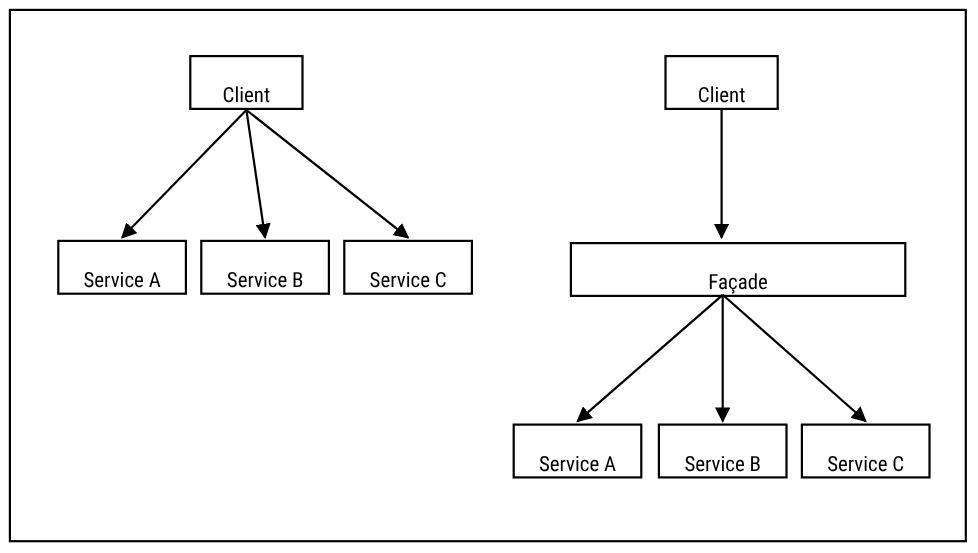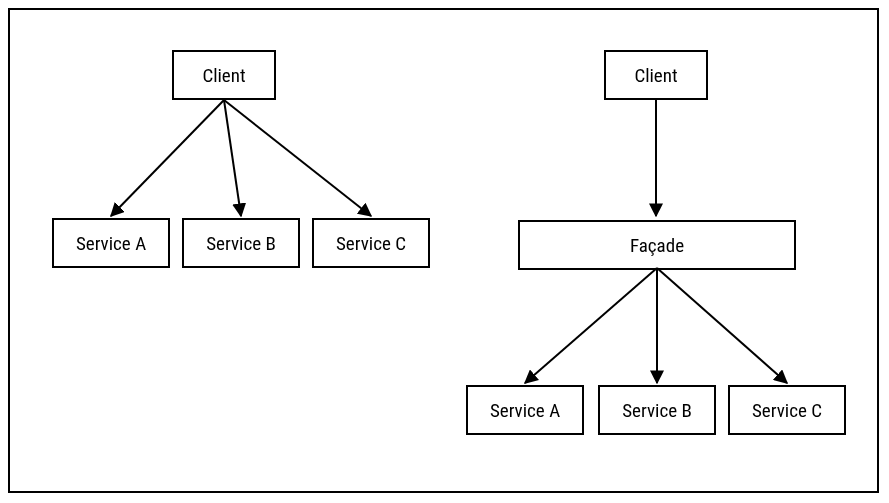--- a/index.html
+++ b/index.html
@@ -21,21 +21,21 @@
     width: 871px;
     height: 485px;
     border: 2px solid #000;
     box-sizing: border-box;
   }
   .box {
     position: absolute;
     border: 2px solid #000;
     background: #fff;
     display: flex;
-    align-items: center;
+    align-items: flex-end;
     justify-content: center;
     font-size: 19px;
     box-sizing: border-box;
     white-space: nowrap;
   }
   svg.connectors {
     position: absolute;
     left: 0;
     top: 0;
     width: 889px;
@@ -61,21 +61,21 @@
 </div>
 
 <div class="box" style="left:312px; top:218px; width:118px; height:50px;">
   <span>Service C</span>
 </div>
 
 <div class="box" style="left:604px; top:50px; width:104px; height:50px;">
   <span>Client</span>
 </div>
 
-<div class="box" style="left:518px; top:220px; width:278px; height:50px;">
+<div class="box" style="left:518px; top:220px; width:306px; height:50px;">
   <span>Façade</span>
 </div>
 
 <div class="box" style="left:466px; top:385px; width:118px; height:50px;">
   <span>Service A</span>
 </div>
 
 <div class="box" style="left:598px; top:385px; width:118px; height:50px;">
   <span>Service B</span>
 </div>

